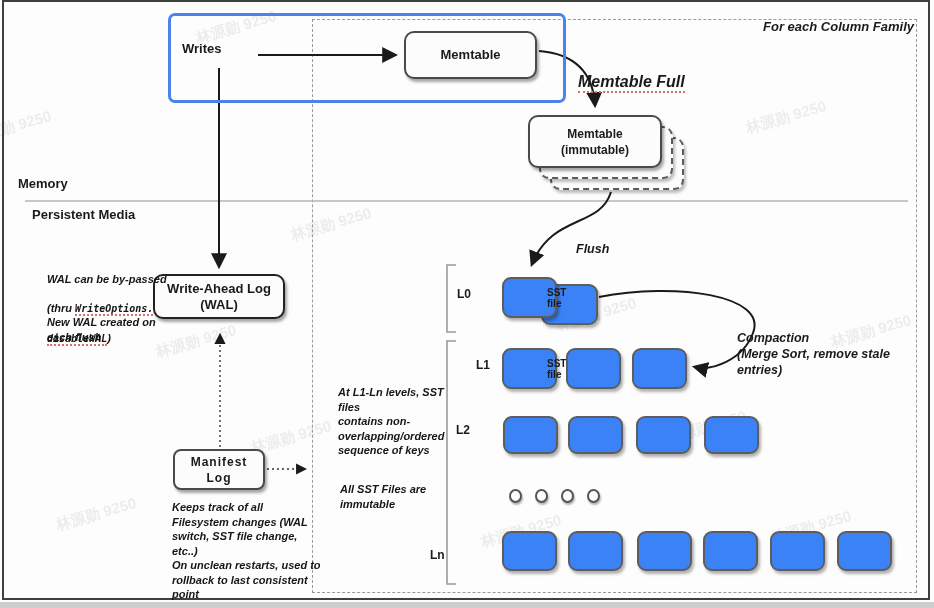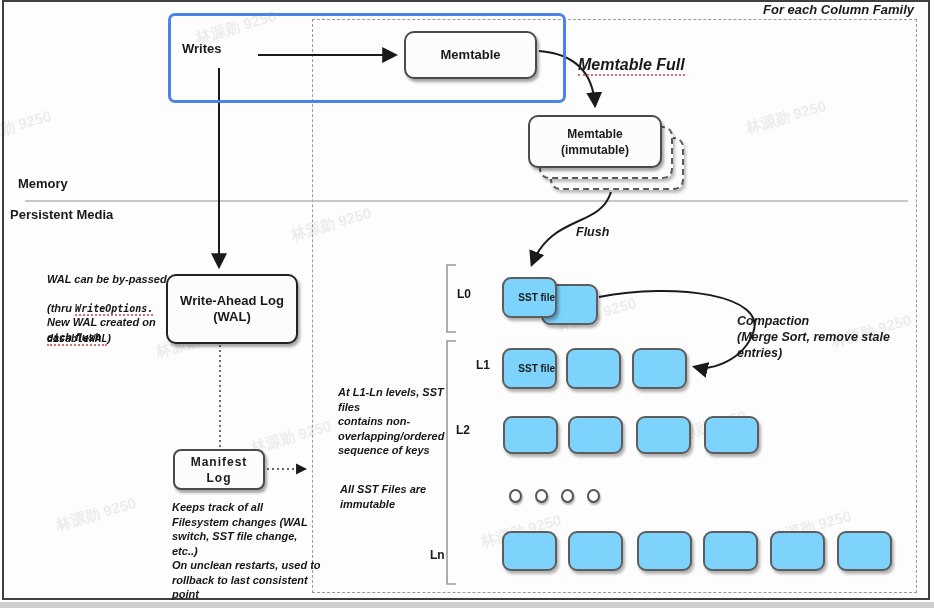--- a/index.html
+++ b/index.html
@@ -15,33 +15,33 @@
   .wm{position:absolute;font-size:15px;font-weight:bold;color:rgba(90,90,90,0.10);
     transform:rotate(-16deg);white-space:nowrap;z-index:1;pointer-events:none;}
   
   .dashed-region{left:312px;top:19px;width:605px;height:574px;border:1px dashed #9a9a9a;z-index:1;}
   .blue-box{left:168px;top:13px;width:398px;height:90px;border:3px solid #4b83ea;border-radius:7px;z-index:3;}
   
   .node{background:#fcfcfc;border:2px solid #4a4a4a;border-radius:10px;
     box-shadow:2px 3px 3px rgba(0,0,0,0.35);display:flex;flex-direction:column;
     align-items:center;justify-content:center;text-align:center;z-index:4;}
   .node .t{font-weight:bold;font-size:13px;line-height:16px;}
-  .sst{background:#7dd3fc;border:2px solid #5d5d5d;border-radius:9px;
+  .sst{background:#3b82f6;border:2px solid #5d5d5d;border-radius:9px;
     box-shadow:2px 3px 3px rgba(0,0,0,0.30);display:flex;align-items:center;
-    justify-content:flex-end;z-index:4;}
+    justify-content:flex-start;z-index:4;padding-left:43px;}
   .sst .t{font-weight:bold;font-size:10px;}
   .stack-dashed{background:#fcfcfc;border:2px dashed #5a5a5a;border-radius:10px;
     box-shadow:2px 3px 3px rgba(0,0,0,0.25);z-index:3;}
   
   .lbl{font-weight:bold;font-size:13px;z-index:5;}
   .level-lbl{font-weight:bold;font-size:12px;z-index:5;}
   .note{font-style:italic;font-weight:600;font-size:11px;line-height:14.5px;
     white-space:pre-line;z-index:5;color:#161616;}
   .note-lg{font-style:italic;font-weight:600;font-size:12.5px;line-height:16px;
-    white-space:pre-line;z-index:5;}
+    white-space:pre-line;z-index:5;margin-top:17px;}
   .squiggle{border-bottom:2px dotted #d96d6d;padding-bottom:1px;}
   code.cfg{font-family:"DejaVu Sans Mono",monospace;font-weight:bold;font-size:10px;
     border-bottom:2px dotted #d96d6d;}
   .dot{position:absolute;width:9px;height:10px;border:2px solid #555;border-radius:50%;
     background:#fdfdfd;box-shadow:1px 2px 2px rgba(0,0,0,0.3);z-index:4;}
   svg.wires{position:absolute;left:0;top:0;z-index:2;pointer-events:none;}
 </style>
 </head>
 <body>
 
@@ -61,21 +61,21 @@
   <span class="wm" style="left:665px;top:418px">林源勋 9250</span>
   <span class="wm" style="left:55px;top:505px">林源勋 9250</span>
   <span class="wm" style="left:480px;top:522px">林源勋 9250</span>
   <span class="wm" style="left:770px;top:518px">林源勋 9250</span>
 
   <div class="abs dashed-region"></div>
 
   <div class="abs note-lg" style="left:700px;top:2px;width:214px;text-align:right;font-size:13px">For each Column Family</div>
 
   <div class="abs lbl" style="left:18px;top:176px">Memory</div>
-  <div class="abs lbl" style="left:10px;top:207px">Persistent Media</div>
+  <div class="abs lbl" style="left:32px;top:207px">Persistent Media</div>
 
   <div class="abs blue-box"></div>
 
   <div class="abs lbl" style="left:182px;top:41px">Writes</div>
 
   <div class="abs node" style="left:404px;top:31px;width:133px;height:48px">
     <div class="t">Memtable</div>
   </div>
 
   <div class="abs note-lg" style="left:578px;top:41px;font-size:16px">
@@ -84,21 +84,21 @@
 
   <div class="abs stack-dashed" style="left:550px;top:137px;width:134px;height:53px"></div>
   <div class="abs stack-dashed" style="left:539px;top:126px;width:134px;height:53px"></div>
   <div class="abs node" style="left:528px;top:115px;width:134px;height:53px">
     <div class="t" style="font-size:12px">Memtable</div>
     <div class="t" style="font-size:12px">(immutable)</div>
   </div>
 
   <div class="abs note-lg" style="left:576px;top:224px">Flush</div>
 
-  <div class="abs node" style="left:166px;top:274px;width:132px;height:70px;border-width:2.5px;border-color:#222">
+  <div class="abs node" style="left:153px;top:274px;width:132px;height:45px;border-width:2.5px;border-color:#222">
     <div class="t">Write-Ahead Log</div>
     <div class="t">(WAL)</div>
   </div>
 
   <div class="abs note" style="left:47px;top:257px;width:140px">
     <span>WAL can be by-passed</span><br>
     <span>(thru </span><code class="cfg">WriteOptions.</code><br>
     <code class="cfg">disableWAL</code><span>)</span>
   </div>
   <div class="abs note" style="left:47px;top:315px;width:140px">New WAL created on

